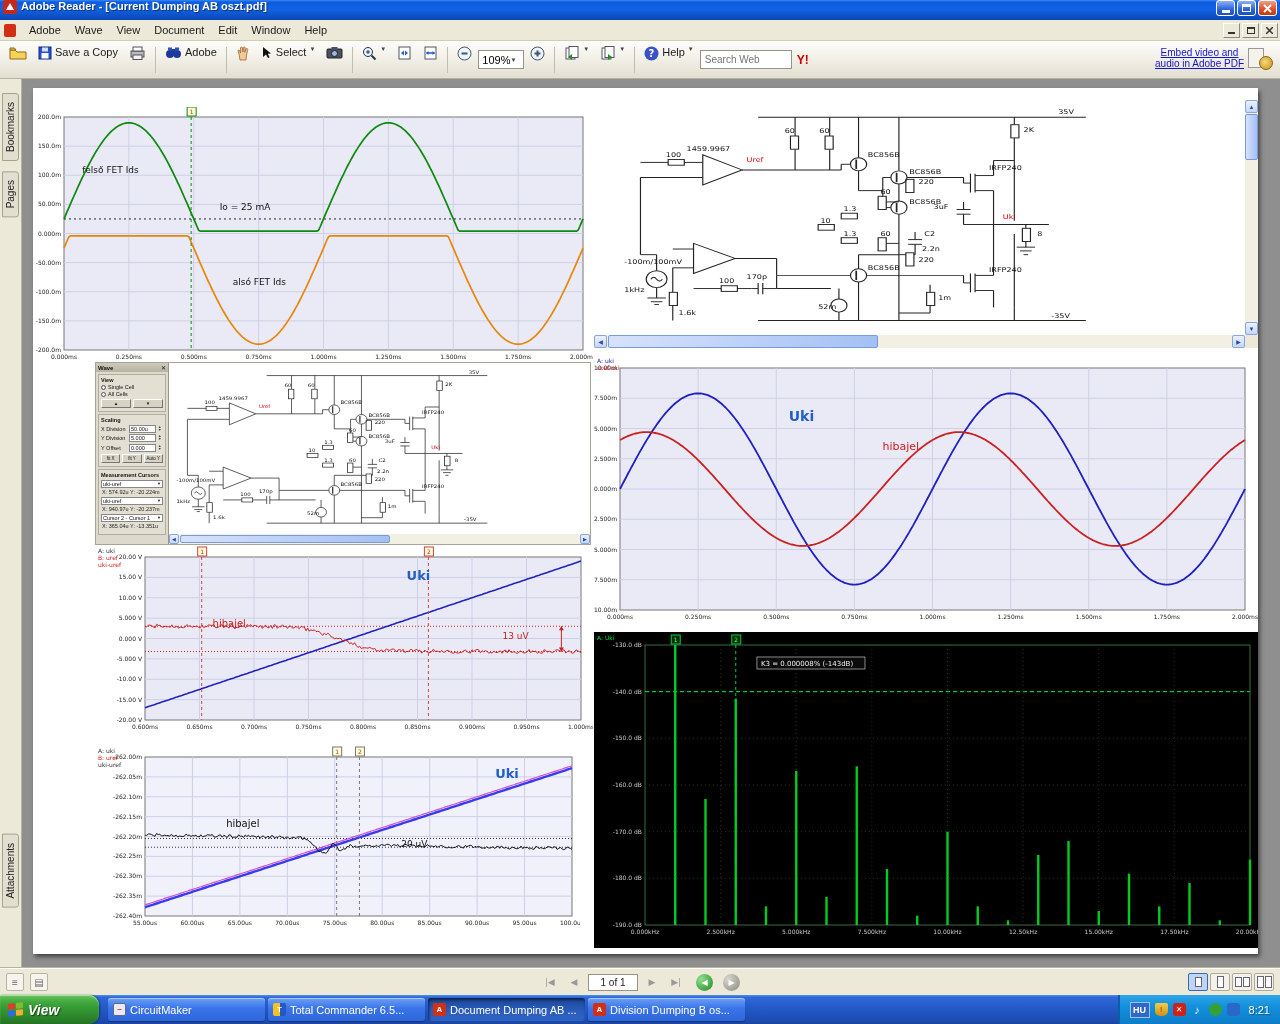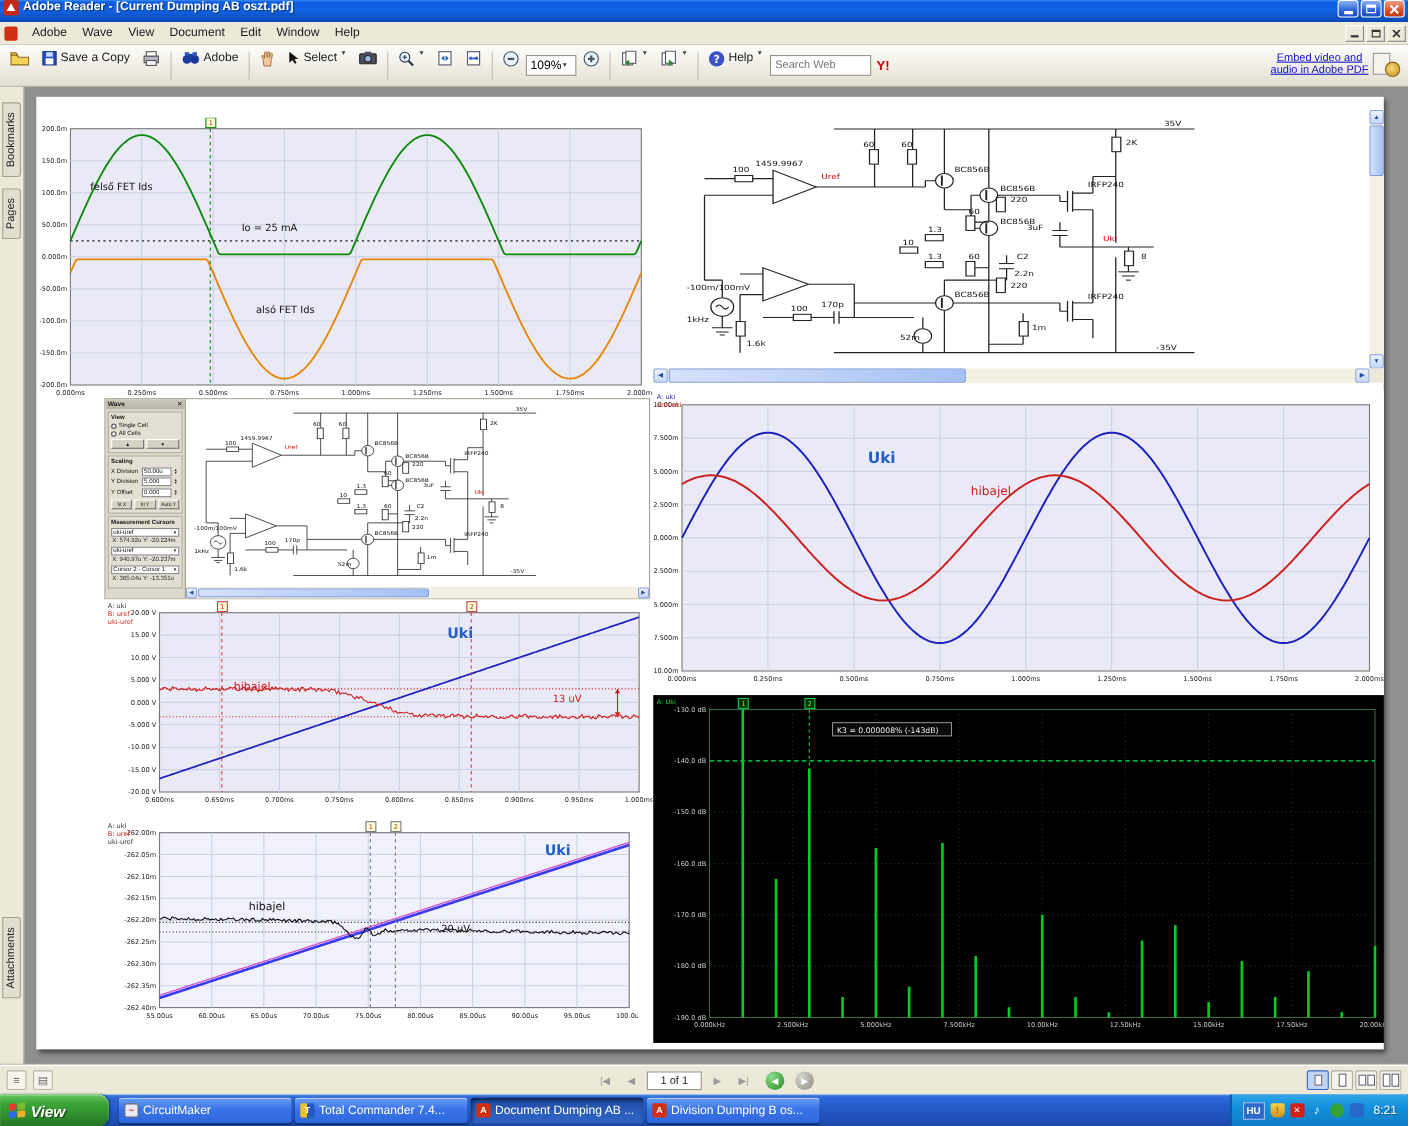--- a/index.html
+++ b/index.html
@@ -1063,21 +1063,21 @@
       </div>
     <span>View</span>
   </div>
   <div class="tasks" id="tasks">
       <div class="task">
         <span class="ticon app">~</span>
         <span>CircuitMaker</span>
       </div>
       <div class="task">
         <span class="ticon tc">T</span>
-        <span>Total Commander 7.4...</span>
+        <span>Total Commander 6.5...</span>
       </div>
       <div class="task active">
         <span class="ticon pdf">A</span>
         <span>Document Dumping AB ...</span>
       </div>
       <div class="task">
         <span class="ticon pdf">A</span>
         <span>Division Dumping B os...</span>
       </div>
     </div>

